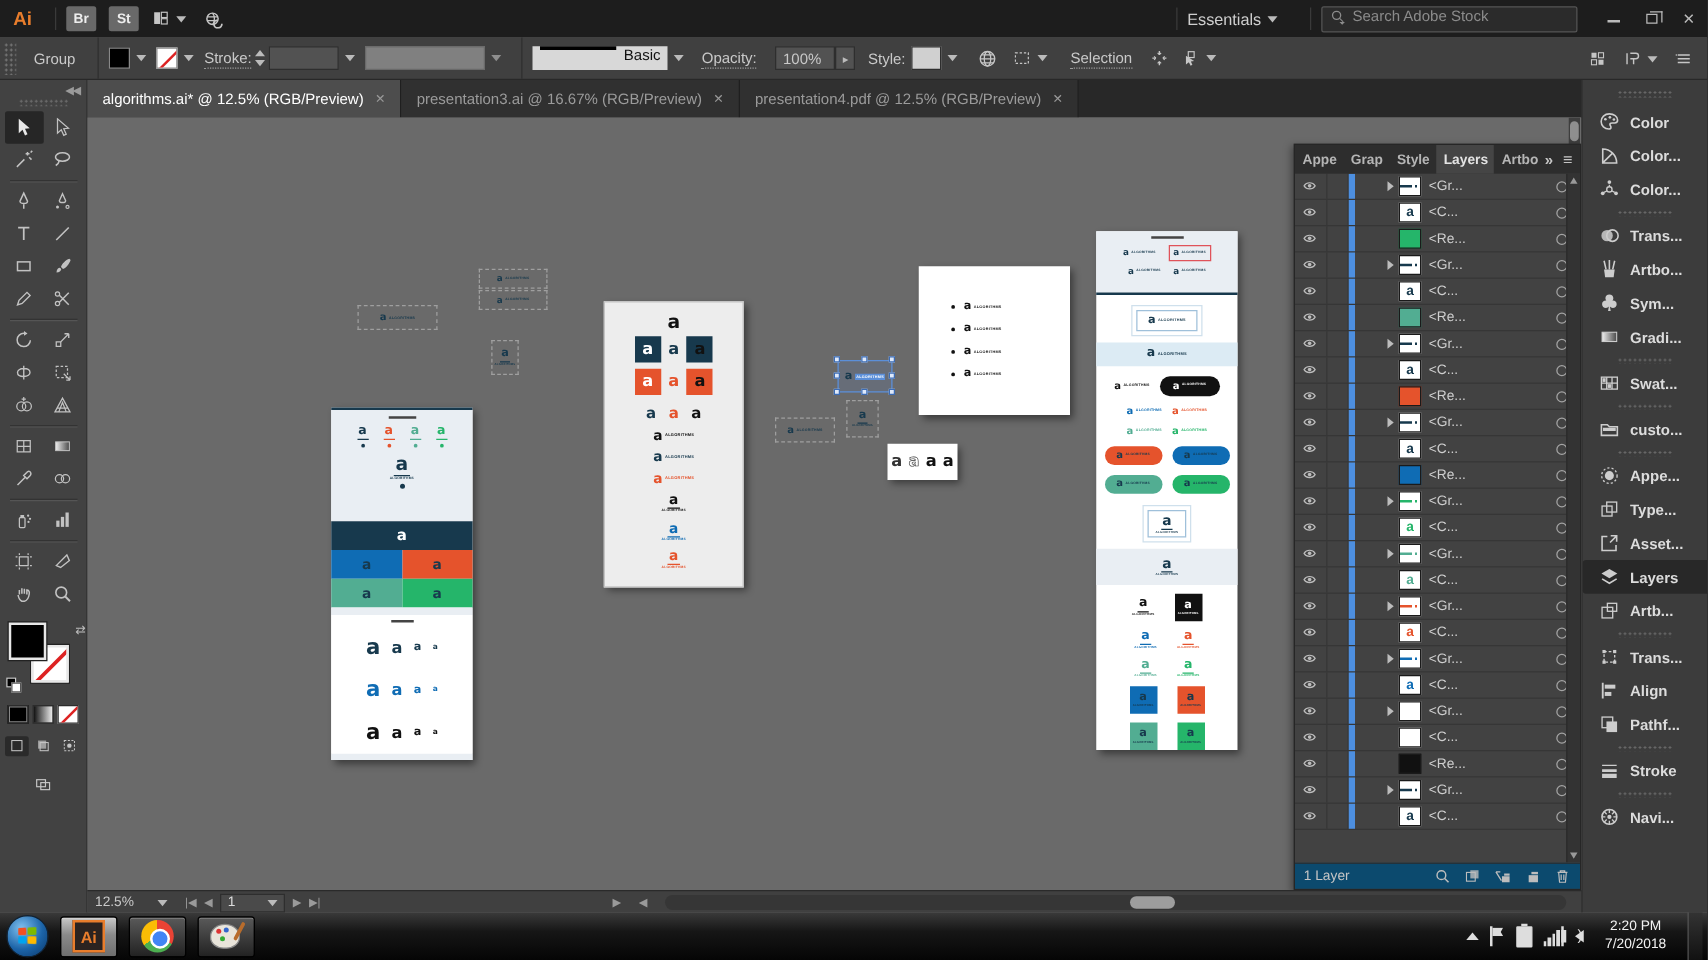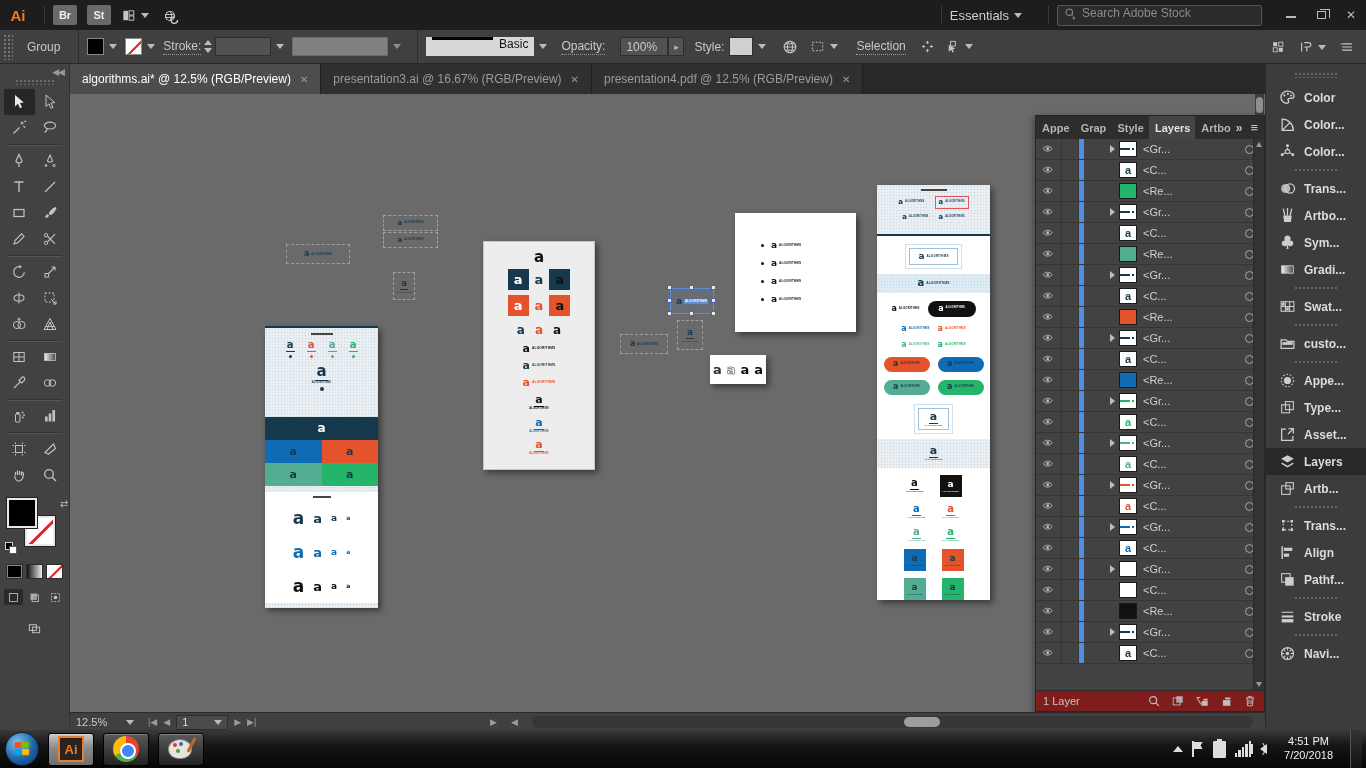--- a/index.html
+++ b/index.html
@@ -114,21 +114,21 @@
   .lchev.open { border-left:4px solid transparent; border-right:4px solid transparent; border-top:5px solid #bdbdbd; border-bottom:none; }
   .lthumb { width:18px; height:16px; background:#fff; border:1px solid #1a1a1a; margin-right:6px; display:flex; align-items:center; justify-content:center; font-size:11px; font-weight:bold; line-height:1; flex:0 0 18px; overflow:hidden; }
   .lthumb.stripes i { display:block; width:14px; height:2px; margin:1px 0; }
   .llabel { flex:1; overflow:hidden; white-space:nowrap; }
   .target-cell { width:30px; display:flex; align-items:center; justify-content:center; flex:0 0 30px; }
   .tgt { width:9px; height:9px; border:1px solid #a5a5a5; border-radius:50%; }
   .selsq { width:8px; height:8px; background:#4d8fe0; border:1px solid #123; margin-right:3px; }
   .lp-vscroll { position:absolute; right:0; top:0; bottom:0; width:11px; background:#333; border-left:1px solid #2a2a2a; }
   .lp-vscroll .a-up { position:absolute; top:3px; left:2px; width:0; height:0; border-left:3px solid transparent; border-right:3px solid transparent; border-bottom:5px solid #999; }
   .lp-vscroll .a-dn { position:absolute; bottom:3px; left:2px; width:0; height:0; border-left:3px solid transparent; border-right:3px solid transparent; border-top:5px solid #999; }
-  .lp-footer { height:21px; background:#7f1d1d; border-top:1px solid #2b2b2b; display:flex; align-items:center; padding:0 7px; gap:10px; color:#c5c5c5; font-size:11px; flex:0 0 21px; }
+  .lp-footer { height:21px; background:#0c4a6e; border-top:1px solid #2b2b2b; display:flex; align-items:center; padding:0 7px; gap:10px; color:#c5c5c5; font-size:11px; flex:0 0 21px; }
   .lp-footer .ficons { margin-left:auto; display:flex; gap:10px; align-items:center; }
 
   
   .dock { width:101px; background:#3c3c3c; border-left:1px solid #2a2a2a; padding-top:4px; overflow:hidden; }
   .dock-grip { width:44px; height:6px; margin:4px auto 6px auto; background-image:radial-gradient(#666 1px, transparent 1px); background-size:4px 4px; }
   .dock-item { height:27px; display:flex; align-items:center; gap:8px; padding-left:13px; color:#dcdcdc; font-size:12px; font-weight:bold; white-space:nowrap; }
   .dock-item.active { background:#282828; border-radius:3px 0 0 3px; }
   .dock-gap { height:10px; display:flex; align-items:center; justify-content:center; }
   .dock-gap::after { content:""; width:44px; height:5px; background-image:radial-gradient(#666 1px, transparent 1px); background-size:4px 4px; }
 
@@ -1680,19 +1680,19 @@
       <span class="batt"></span>
       <span class="sigbars">
           <i style="height:4px"></i>
           <i style="height:7px"></i>
           <i style="height:10px"></i>
           <i style="height:13px"></i>
           <i style="height:16px"></i>
         </span>
       <span class="spk"></span>
       <div class="clock">
-        <div>4:51 PM</div>
+        <div>2:20 PM</div>
         <div>7/20/2018</div>
       </div>
       <div class="show-desktop"></div>
     </div>
   </footer>
 </div>
 
 </body></html>

